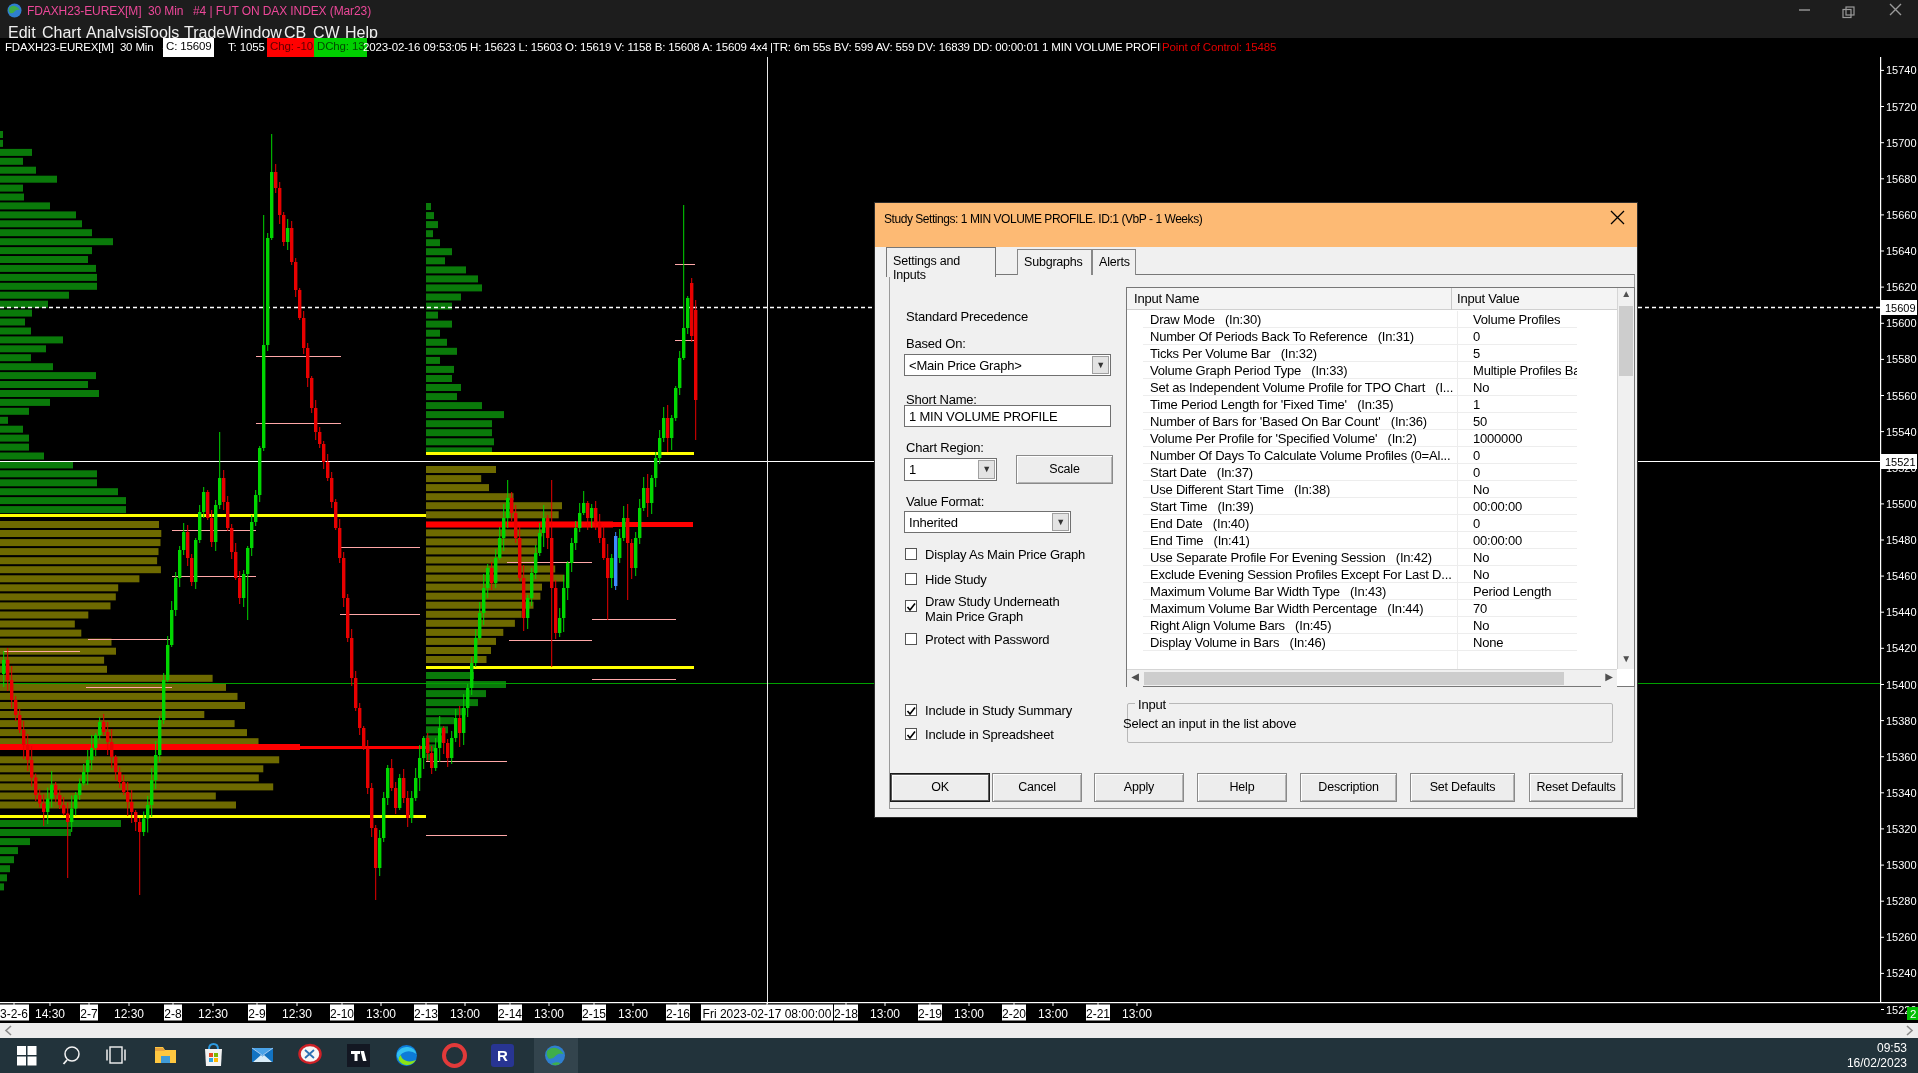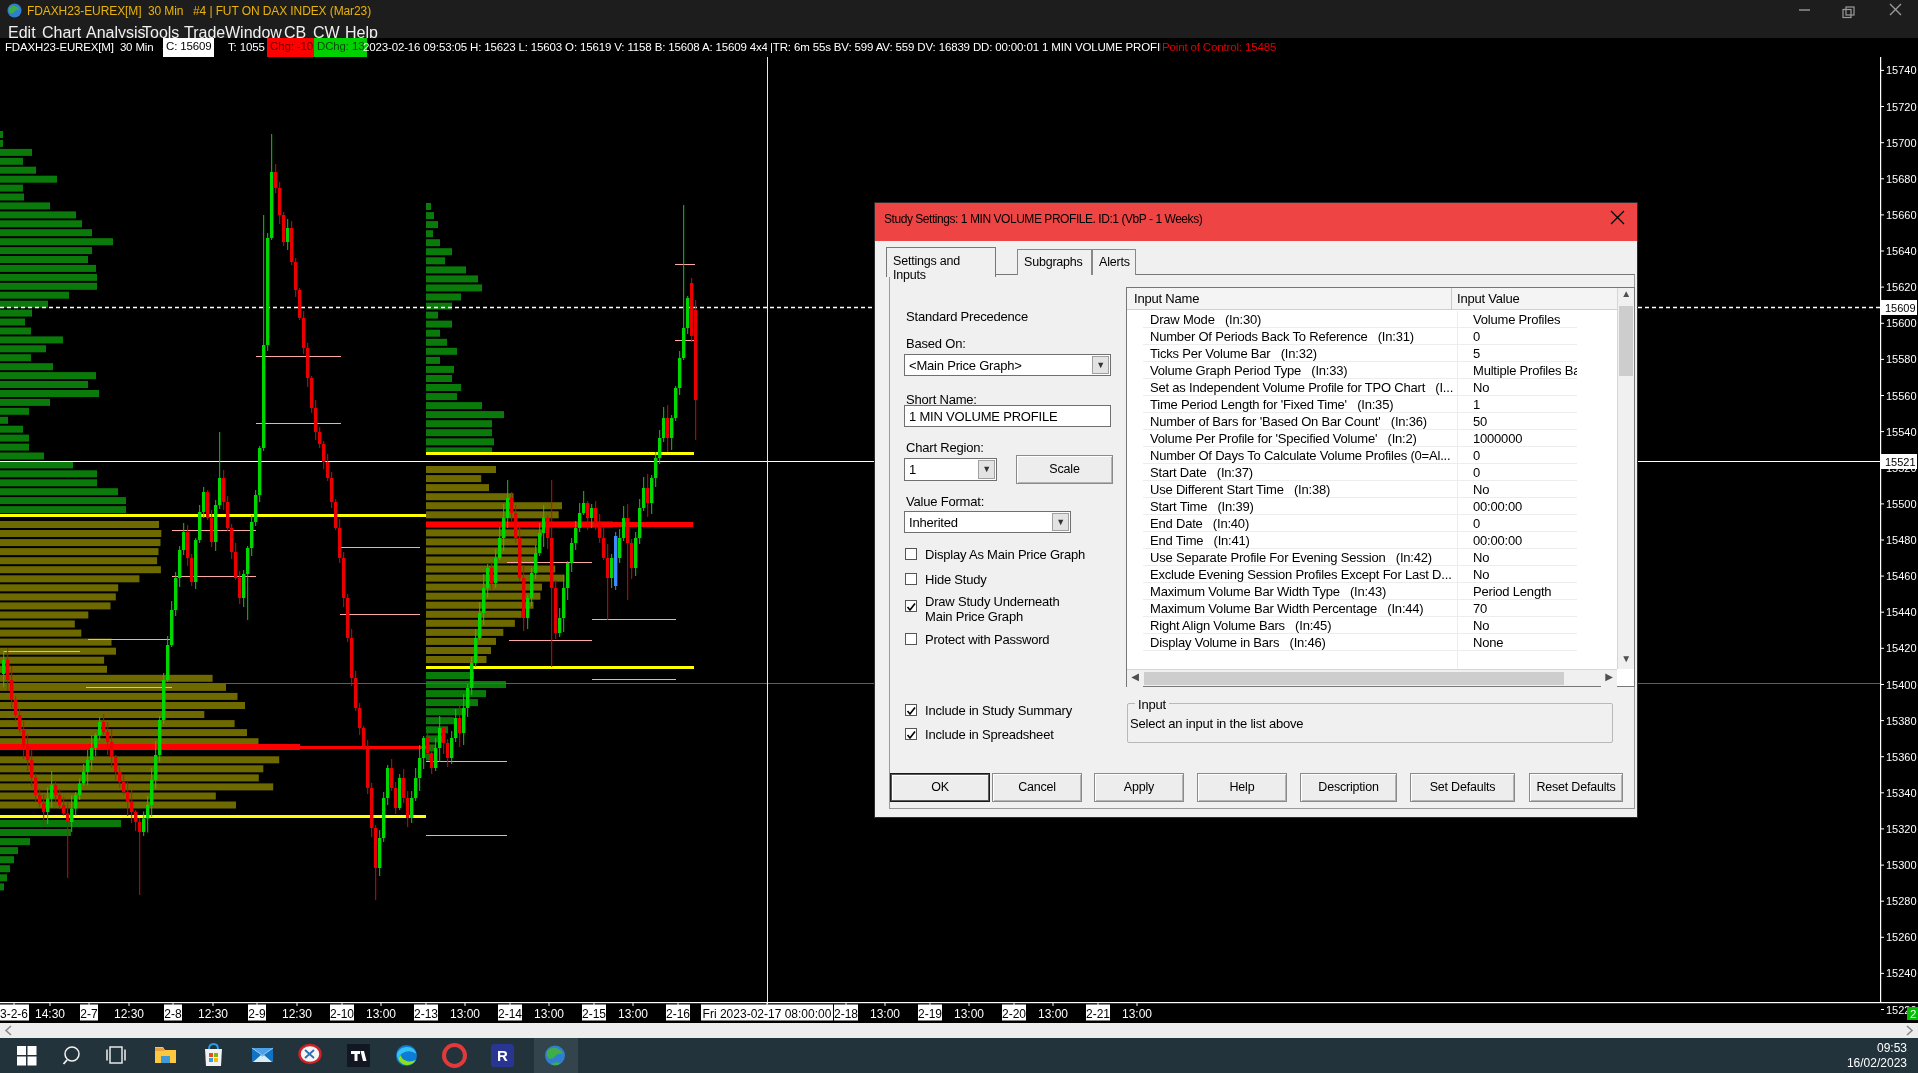--- a/index.html
+++ b/index.html
@@ -1,21 +1,21 @@
 <!DOCTYPE html>
 <html><head><meta charset="utf-8"><style>
 *{margin:0;padding:0;box-sizing:border-box}
 html,body{width:1918px;height:1073px;overflow:hidden;background:#000;font-family:"Liberation Sans",sans-serif}
 #app{position:absolute;left:0;top:0;width:1918px;height:1073px}
-.titlebar{position:absolute;left:0;top:0;width:1918px;height:21px;background:#1d1d1d;color:#eab308;font-size:12.5px}
+.titlebar{position:absolute;left:0;top:0;width:1918px;height:21px;background:#1d1d1d;color:#ec4899;font-size:12.5px}
 .menubar{position:absolute;left:0;top:21px;width:1918px;height:17px;background:#1d1d1d;color:#f0f0f0;font-size:16px}
 .statusbar{position:absolute;left:0;top:38px;width:1918px;height:19px;background:#000;color:#fff;font-size:12.5px;white-space:nowrap;overflow:hidden}
 .statusbar span{position:absolute;top:0;padding:2.5px 0;height:19px;white-space:nowrap;overflow:hidden;font-size:11.5px;letter-spacing:-0.15px}
 .dlg{position:absolute;left:874px;top:202px;width:764px;height:616px;background:#f0f0f0;border:1px solid #2b2b2b;font-size:13px;color:#000;letter-spacing:-0.2px}
-.dlgtitle{position:absolute;left:0;top:0;width:100%;height:38px;background:#ef4444}
+.dlgtitle{position:absolute;left:0;top:0;width:100%;height:44px;background:#fdba74}
 .dlgtitle .t{position:absolute;left:9px;top:9px;font-size:12px;letter-spacing:-0.45px}
 .dlgx{position:absolute;right:11px;top:6px;width:17px;height:17px;color:#000}
 .tab{position:absolute;top:46px;height:26px;background:#f0f0f0;border:1px solid #888;border-bottom:none;padding:5px 6px 0 6px;font-size:12.5px}
 .tabsel{top:44px;height:30px;z-index:3;border-color:#777;padding-top:6px;background:#f0f0f0}
 .tabpage{position:absolute;left:14px;top:71px;width:746px;height:535px;background:#f0f0f0;border:1px solid #9a9a9a;border-top-color:#777}
 .lbl{position:absolute;color:#000}
 .inpbox{position:absolute;background:#fff;border:1px solid #707070}
 .combo-arrow{position:absolute;right:1px;top:1px;bottom:1px;width:17px;background:#e3e3e3;border:1px solid #a0a0a0;text-align:center;font-size:9px;padding-top:3px;color:#333}
 .btn{position:absolute;background:#ededed;border:1px solid #8a8a8a;box-shadow:inset 1px 1px 0 #fff, inset -1px -1px 0 #b4b4b4;text-align:center;font-size:12.5px;padding-top:6px;height:29px}
 .cb{position:absolute;width:12px;height:12px;background:#fff;border:1px solid #555}
@@ -943,21 +943,21 @@
    <div class="sbb" style="left:0;bottom:0;width:16px;height:16px">▼</div>
   </div>
   <div class="hsb">
    <div class="sbb" style="left:0;top:1px;width:16px;height:16px">◀</div>
    <div class="thumb" style="left:17px;top:2px;width:420px;height:13px"></div>
    <div class="sbb" style="right:0;top:1px;width:16px;height:16px">▶</div>
   </div>
  </div>
  <div class="lbl" style="left:260px;top:494px;background:#f0f0f0;padding:0 3px;z-index:2">Input</div>
  <div class="group"></div>
- <div class="lbl" style="left:255px;top:513px">Select an input in the list above</div>
+ <div class="lbl" style="left:248px;top:513px">Select an input in the list above</div>
 
  <div class="btn" style="left:15px;top:570px;width:100px;border:1px solid #1a1a1a;box-shadow:inset 0 0 0 1px #5a5a5a, inset 2px 2px 0 #fff">OK</div>
  <div class="btn" style="left:117px;top:570px;width:90px">Cancel</div>
  <div class="btn" style="left:219px;top:570px;width:90px">Apply</div>
  <div class="btn" style="left:322px;top:570px;width:90px">Help</div>
  <div class="btn" style="left:425px;top:570px;width:97px">Description</div>
  <div class="btn" style="left:535px;top:570px;width:105px">Set Defaults</div>
  <div class="btn" style="left:654px;top:570px;width:94px">Reset Defaults</div>
 </div>
 

